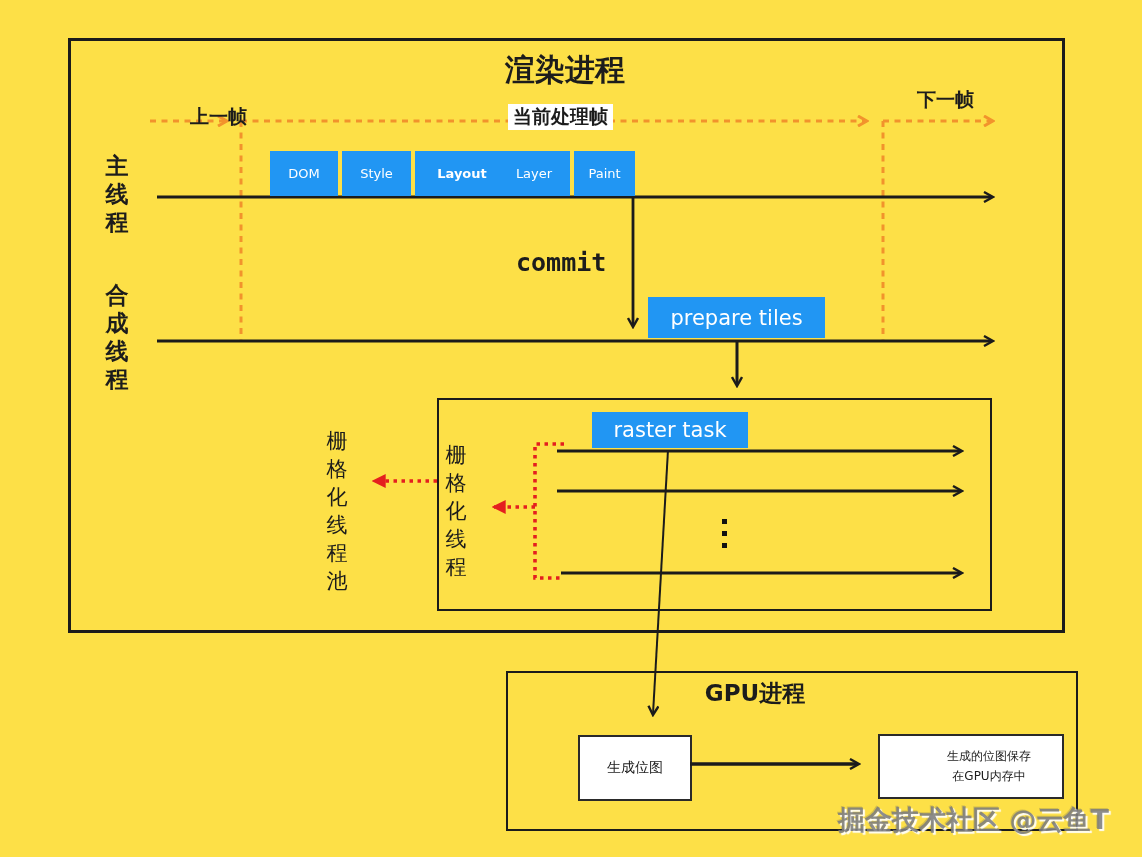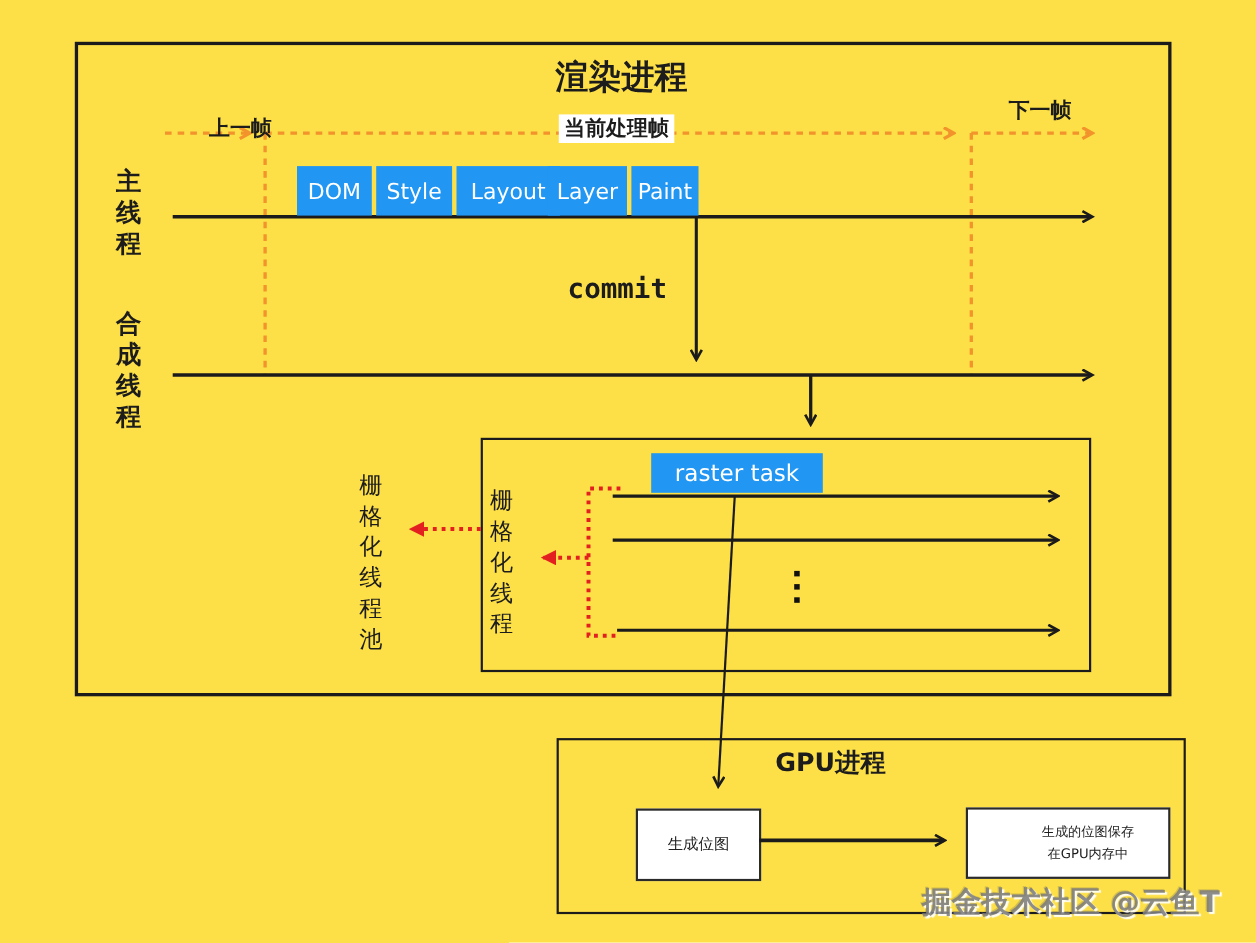--- a/index.html
+++ b/index.html
@@ -10,25 +10,25 @@
   .frame-box{position:absolute;border:3px solid #1b1b1b;background:transparent;z-index:2;}
   .outer-box{left:68px;top:38px;width:991px;height:589px;}
   .raster-box{left:437px;top:398px;width:551px;height:209px;border-width:2.5px;}
   .gpu-box{left:506px;top:671px;width:568px;height:156px;border-width:2.5px;}
   .small-box{position:absolute;border:2px solid #2a2a2a;background:#fff;z-index:2;
              display:flex;align-items:center;justify-content:center;text-align:center;}
   .bitmap-box{left:578px;top:735px;width:110px;height:62px;font-size:14px;}
   .memory-box{left:878px;top:734px;width:146px;height:61px;font-size:12px;line-height:1.6;padding-left:36px;}
   
   .blue{position:absolute;background:#2196f3;color:#ffffff;display:flex;align-items:center;
-        justify-content:center;font-size:20px;z-index:4;}
+        justify-content:center;font-size:13px;z-index:4;}
   .st{top:151px;height:45px;}
   .st-dom{left:270px;width:68px;}
   .st-style{left:342px;width:69px;}
-  .st-layout{left:415px;width:94px;}
+  .st-layout{left:415px;width:94px;font-weight:bold;}
   .st-layer{left:498px;width:72px;}
   .st-paint{left:574px;width:61px;}
   .prepare-tiles{left:648px;top:297px;width:177px;height:41px;font-size:21px;}
   .raster-task{left:592px;top:412px;width:156px;height:36px;font-size:21px;text-align:center;}
   
   .title{left:440px;top:50px;width:250px;text-align:center;font-size:30px;font-weight:600;z-index:4;}
   .gpu-title{left:635px;top:678px;width:240px;text-align:center;font-size:23px;font-weight:700;z-index:4;}
   .frame-label{position:absolute;font-size:19px;font-weight:600;z-index:4;white-space:nowrap;}
   .lbl-prev{left:145px;top:104px;margin-left:45px;}
   .lbl-cur{left:508px;top:104px;background:#fff;padding:0 5px;}
@@ -111,20 +111,21 @@
   <div class="vlabel comp-thread">合成线程</div>
 
   <div class="blue st st-dom">DOM</div>
   <div class="blue st st-style">Style</div>
   <div class="blue st st-layout">Layout</div>
   <div class="blue st st-layer">Layer</div>
   <div class="blue st st-paint">Paint</div>
 
   <div class="abs commit">commit</div>
 
+  <div class="blue prepare-tiles">prepare tiles</div>
 
   <div class="blue raster-task">raster task</div>
 
   <div class="vlabel vsmall pool-label">栅格化线程池</div>
   <div class="vlabel vsmall rthread-label">栅格化线程</div>
 
   <div class="abs dots">
     <span></span>
       <span></span>
       <span></span>

